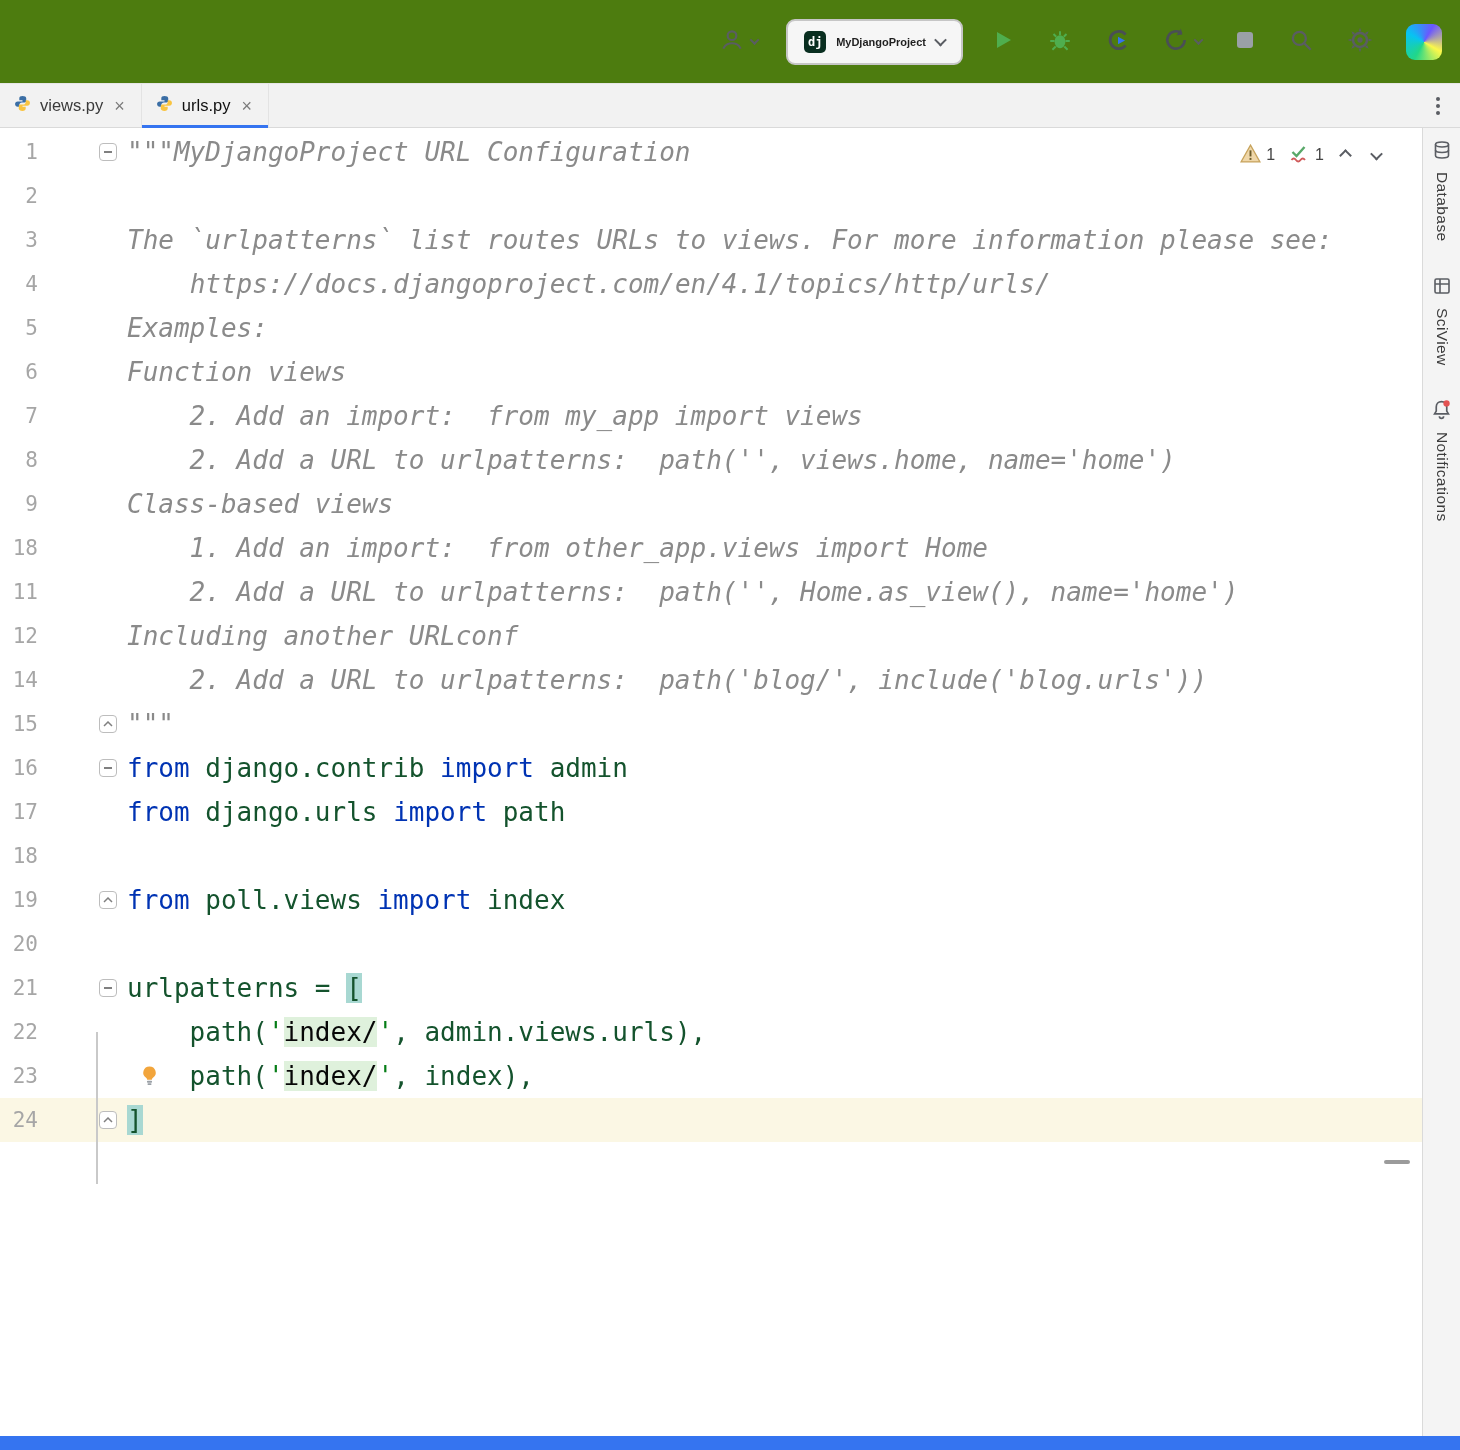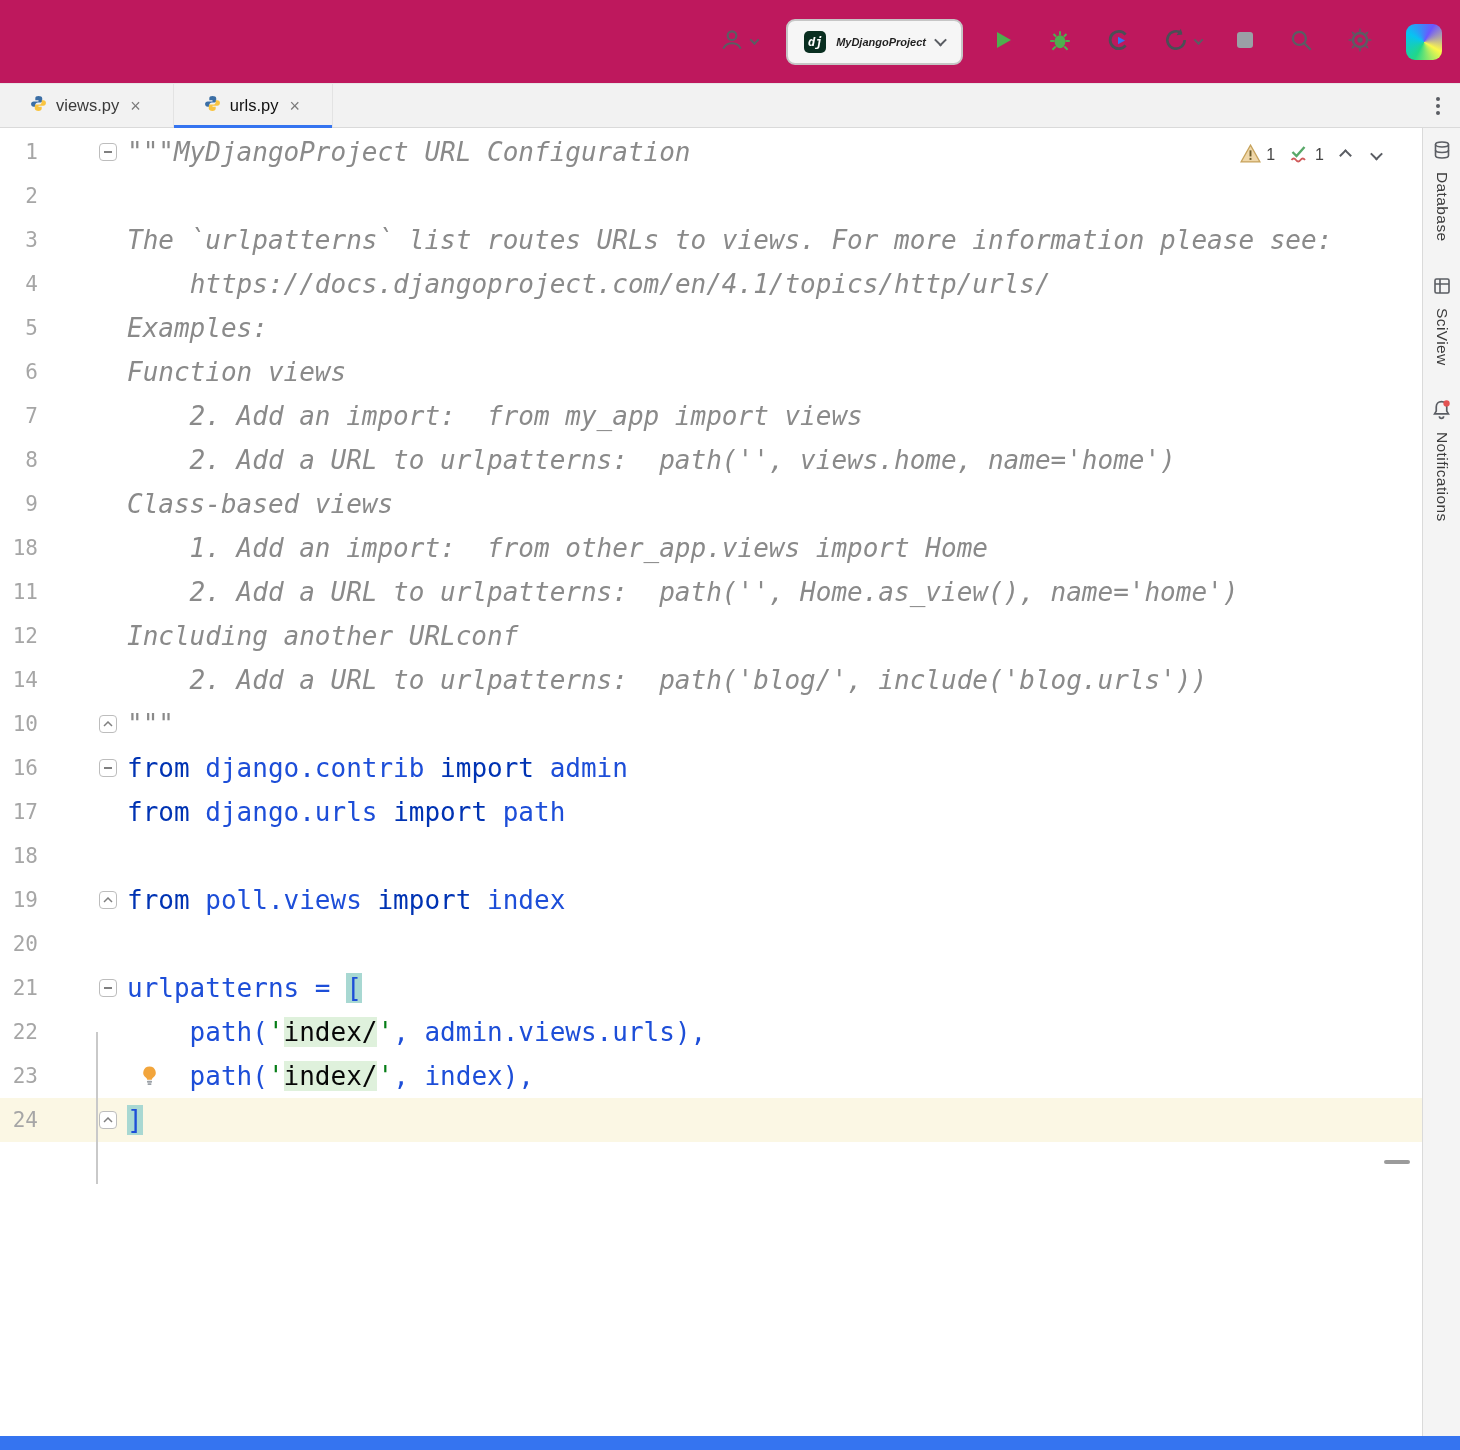--- a/index.html
+++ b/index.html
@@ -13,22 +13,22 @@
     --bottom_bar:#3574f0;
   }
   *{box-sizing:border-box}
   html,body{margin:0;padding:0}
   body{
     width:1460px;height:1450px;overflow:hidden;background:#fff;
     font-family:"Liberation Sans",sans-serif;color:#2b2b2b;
   }
   
   .toolbar{
-    height:84px;background:#be185d;border-bottom:1px solid #e6e6e6;
-    display:flex;align-items:center;padding:12px 14px;gap:24px;font-style:italic;
+    height:84px;background:#4d7c0f;border-bottom:1px solid #e6e6e6;
+    display:flex;align-items:center;padding:12px 14px;gap:24px;
   }
   .tb-spacer{flex:1}
   .tb-btn{display:flex;align-items:center;gap:6px;cursor:pointer;padding:4px;border-radius:6px}
   .chev{width:9px;height:9px;border-right:2px solid #5a5d63;border-bottom:2px solid #5a5d63;display:inline-block}
   .chev.down{transform:rotate(45deg) translate(-1px,-1px)}
   .chev.up{transform:rotate(-135deg)}
   .chev.sm{width:7px;height:7px}
   .run-config{
     display:flex;align-items:center;gap:10px;height:46px;padding:0 16px;
     border:2px solid #c6c6c6;border-radius:9px;background:#f6f6f6;cursor:pointer;
@@ -42,21 +42,21 @@
   .logo{
     width:36px;height:36px;border-radius:9px;
     background:conic-gradient(from 210deg,#21d789,#07c3f2,#6b57ff,#fcf84a,#21d789);
   }
   
   .tabbar{
     height:44px;background:#f2f2f2;display:flex;align-items:stretch;
     border-bottom:1px solid #dadada;position:relative;
   }
   .tab{
-    display:flex;align-items:center;gap:9px;padding:0 30px;font-size:16.5px;
+    display:flex;align-items:center;gap:9px;padding:0 14px;font-size:16.5px;
     color:#3a3a3a;border-right:1px solid #e3e3e3;cursor:pointer;position:relative;
   }
   .tab.active{color:#111}
   .tab.active::after{
     content:"";position:absolute;left:0;right:0;bottom:-1px;height:3px;background:var(--accent);
   }
   .tab .close{font-size:18px;color:#7c7c7c;padding:0 2px;line-height:1}
   .tab-kebab{
     margin-left:auto;align-self:center;margin-right:14px;display:flex;flex-direction:column;gap:3px;
     padding:6px;cursor:pointer;
@@ -83,21 +83,21 @@
     margin:0 0 0 127px;line-height:44px;font-family:"DejaVu Sans Mono",monospace;
     font-size:26px;color:#070707;
   }
   .doc{color:var(--docstring);font-style:italic}
   .link{}
   .typo{
     text-decoration-line:underline;text-decoration-style:wavy;
     text-decoration-color:#d08b8b;text-decoration-thickness:1.5px;text-underline-offset:5px;
   }
   .kw{color:var(--keyword)}
-  .plain{color:#1d4ed8}
+  .plain{color:#14532d}
   .str{color:var(--string)}
   .strin{color:#070707;background:var(--string_highlight)}
   .brace{background:var(--brace_highlight)}
   .fold-guide{position:absolute;left:96px;top:904px;width:2px;height:152px;background:#c9c9c9}
   .scroll-mark{position:absolute;right:12px;top:1032px;width:26px;height:4px;border-radius:2px;background:#9b9b9b}
   
   .inspections{
     position:absolute;top:14px;right:36px;display:flex;align-items:center;gap:12px;
     font-size:16px;color:#454545;
   }
@@ -316,21 +316,21 @@
             <pre class="code"><span class="doc">Including another URLconf</span></pre>
           </div>
           <div class="row">
             <div class="gutter">
               <span class="lnum">14</span>
             </div>
             <pre class="code"><span class="doc">    2. Add a URL to urlpatterns:  path('blog/', include('blog.urls'))</span></pre>
           </div>
           <div class="row">
             <div class="gutter">
-              <span class="lnum">10</span>
+              <span class="lnum">15</span>
               <span class="fold fe">
                 <svg width="10" height="6" viewBox="0 0 10 6">
                   <polyline points="1,5 5,1 9,5" fill="none" stroke="#808080" stroke-width="1.5"></polyline>
                 </svg>
               </span>
             </div>
             <pre class="code"><span class="doc">"""</span></pre>
           </div>
           <div class="row">
             <div class="gutter">

